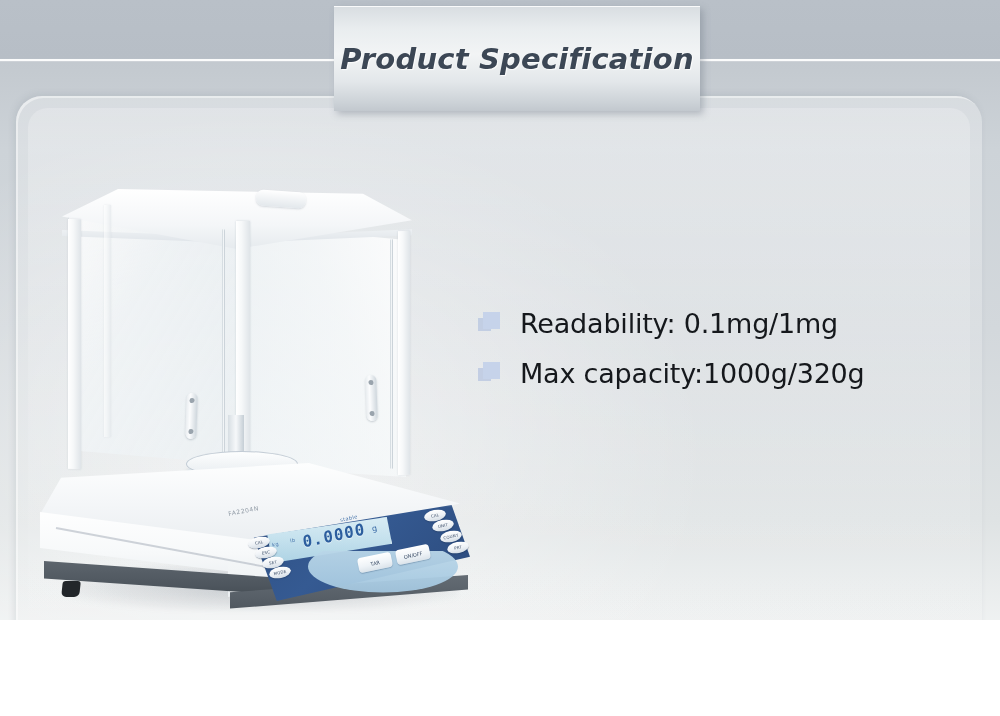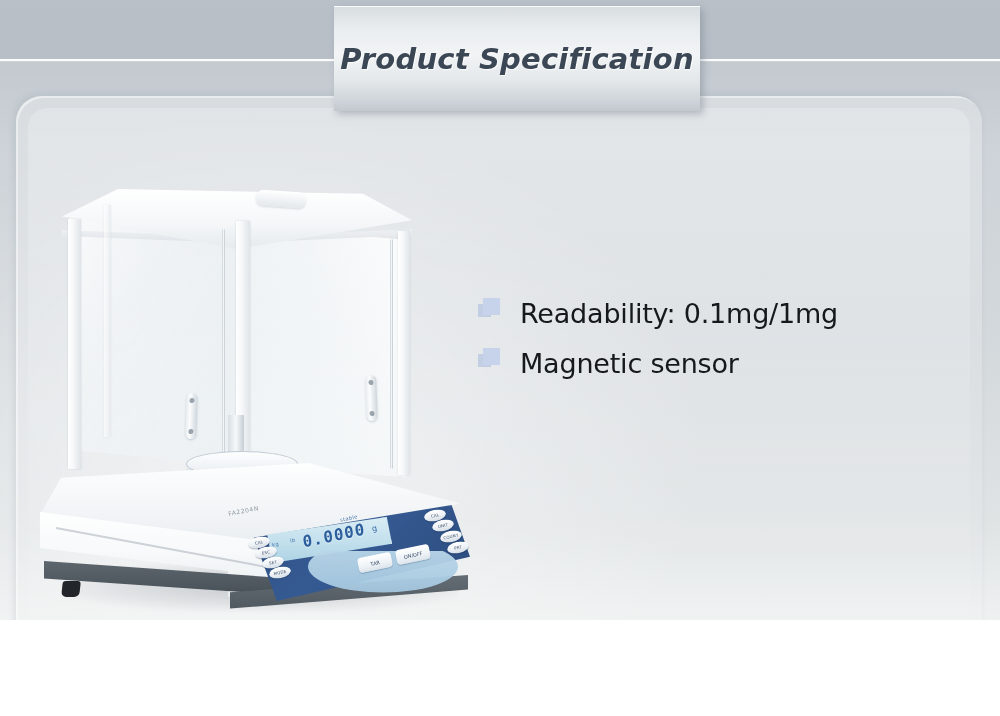--- a/index.html
+++ b/index.html
@@ -106,21 +106,21 @@
     font-size: 43px;
     letter-spacing: -0.5px;
     color: #5a3830;
     white-space: nowrap;
     text-shadow: 0 1px 1px rgba(255,255,255,0.55);
   }
 
   .spec-list { margin-top: 68px; }
   .spec-item {
     display: flex;
-    align-items: flex-start;
+    align-items: center;
     height: 50px;
   }
   .bullet {
     position: relative;
     width: 22px; height: 22px;
     margin-right: 20px;
     flex: 0 0 auto;
   }
   .bullet .sq-back {
     position: absolute; left: 0; top: 6px;
@@ -499,25 +499,25 @@
     <div class="spec-list">
 
       <div class="spec-item">
         <span class="bullet">
           <span class="sq-back"></span>
             <span class="sq-front"></span>
         </span>
         <span class="spec-text">Readability: 0.1mg/1mg</span>
       </div>
 
-
       <div class="spec-item">
         <span class="bullet">
           <span class="sq-back"></span>
             <span class="sq-front"></span>
         </span>
-        <span class="spec-text">Magnetic sensor</span>
+        <span class="spec-text">Max capacity:1000g/320g</span>
       </div>
+
 
     </div>
   </div>
 
 </div>
 
 </body></html>

